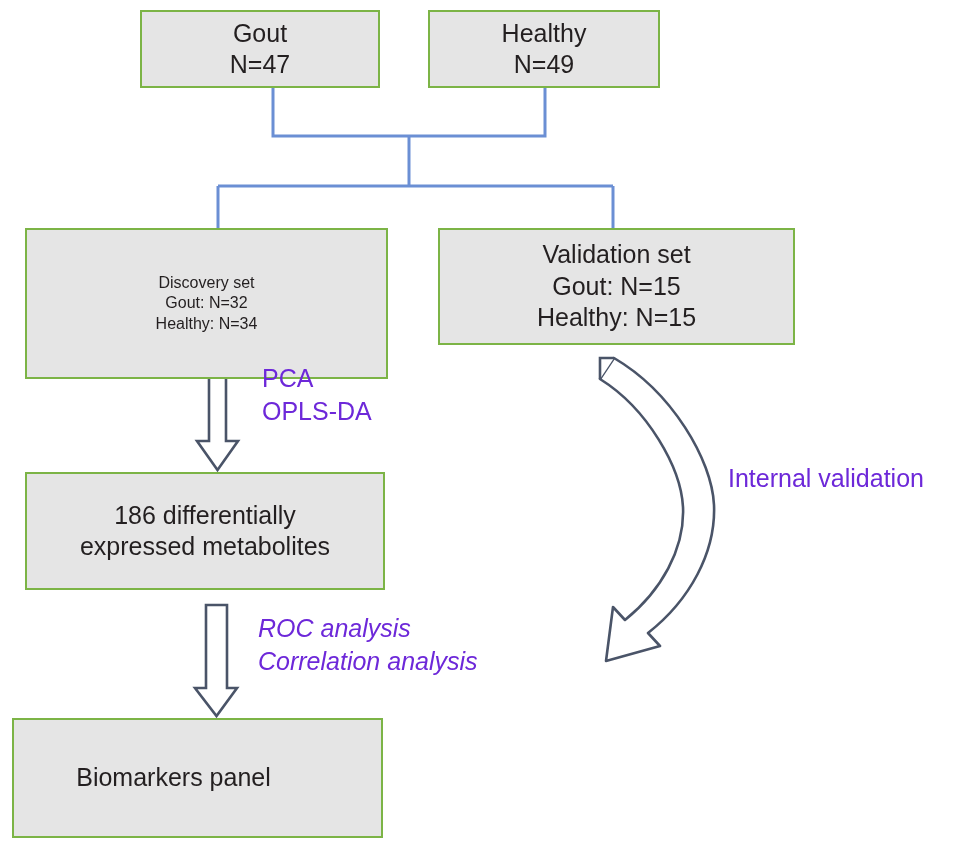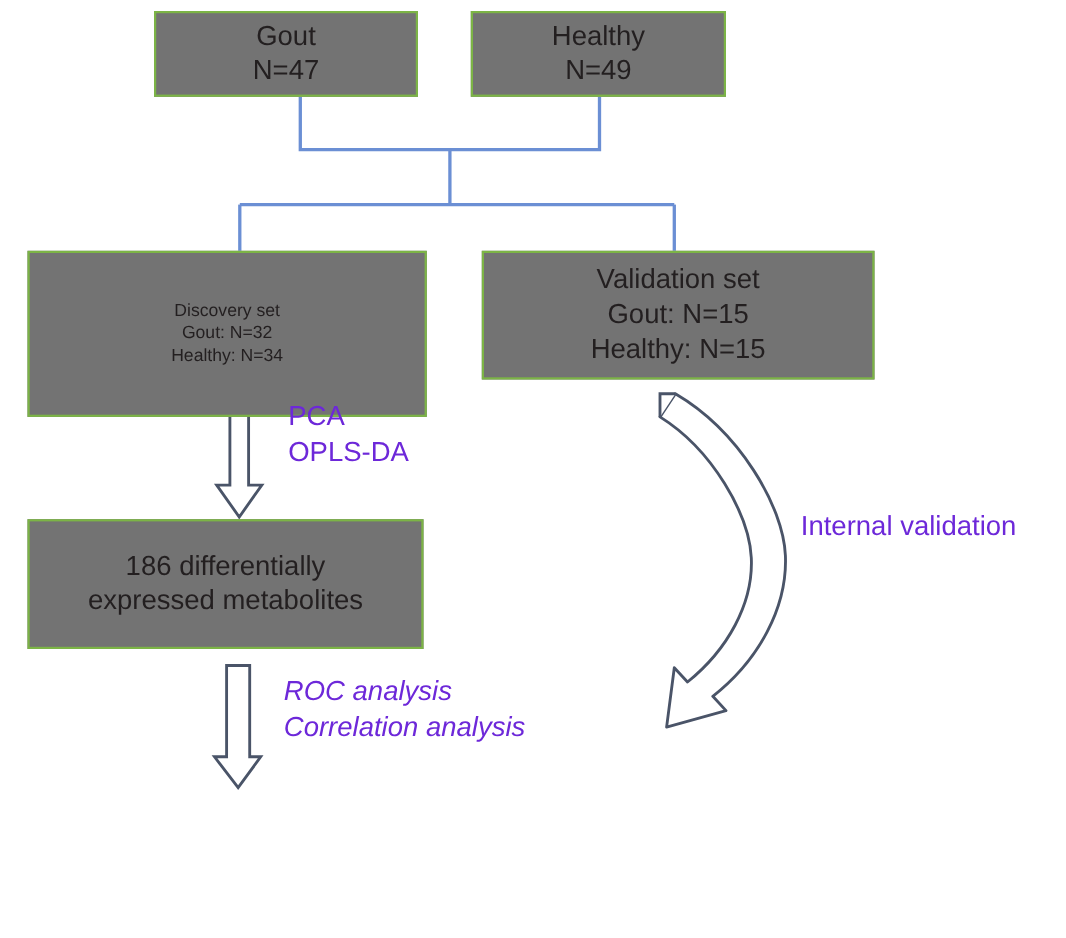--- a/index.html
+++ b/index.html
@@ -10,21 +10,21 @@
     position:relative;
     overflow:hidden;
     color:#231f20;
   }
   #canvas{position:absolute;inset:0;width:969px;height:853px;}
   .svg-layer{position:absolute;left:0;top:0;width:969px;height:853px;pointer-events:none;}
   .node{
     position:absolute;
     box-sizing:border-box;
     border:2.5px solid #7cb446;
-    background:#737373;
+    background:#e5e5e5;
     display:flex;
     flex-direction:column;
     align-items:center;
     justify-content:center;
     text-align:center;
     line-height:1.26;
     color:#231f20;
   }
   .node .line{display:block;white-space:nowrap;}
   #node-gout{left:140px;top:10px;width:240px;height:78px;font-size:25px;}
@@ -103,20 +103,23 @@
     <span class="line">Validation set</span>
     <span class="line">Gout: N=15</span>
     <span class="line">Healthy: N=15</span>
   </div>
 
   <div class="node" id="node-metabolites">
     <span class="line">186 differentially</span>
     <span class="line">expressed metabolites</span>
   </div>
 
+  <div class="node" id="node-biomarkers">
+    <span class="line">Biomarkers panel</span>
+  </div>
 
   <div class="proc-label" id="label-step1">
     <div>PCA</div>
     <div>OPLS-DA</div>
   </div>
 
   <div class="proc-label" id="label-step2">
     <div>ROC analysis</div>
     <div>Correlation analysis</div>
   </div>

